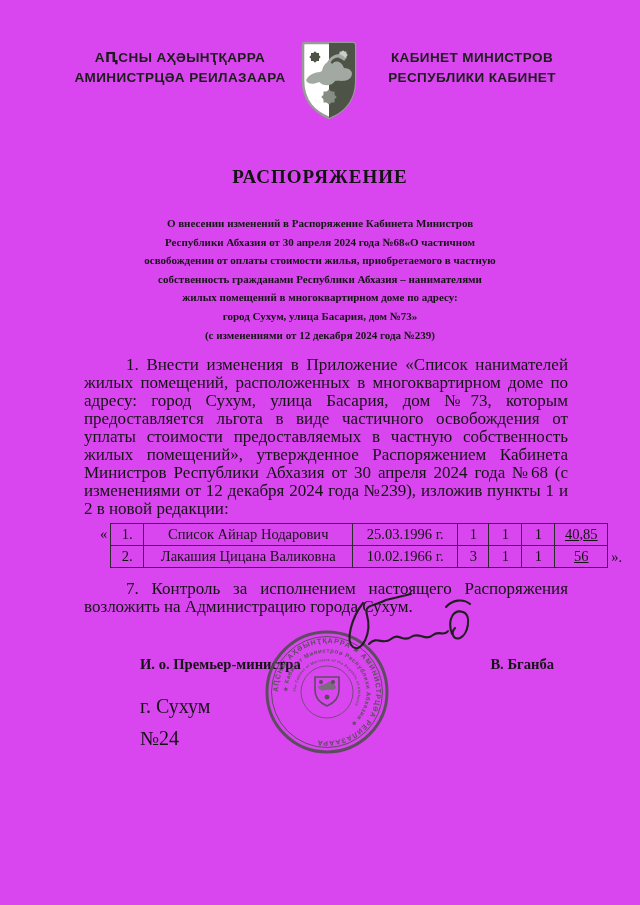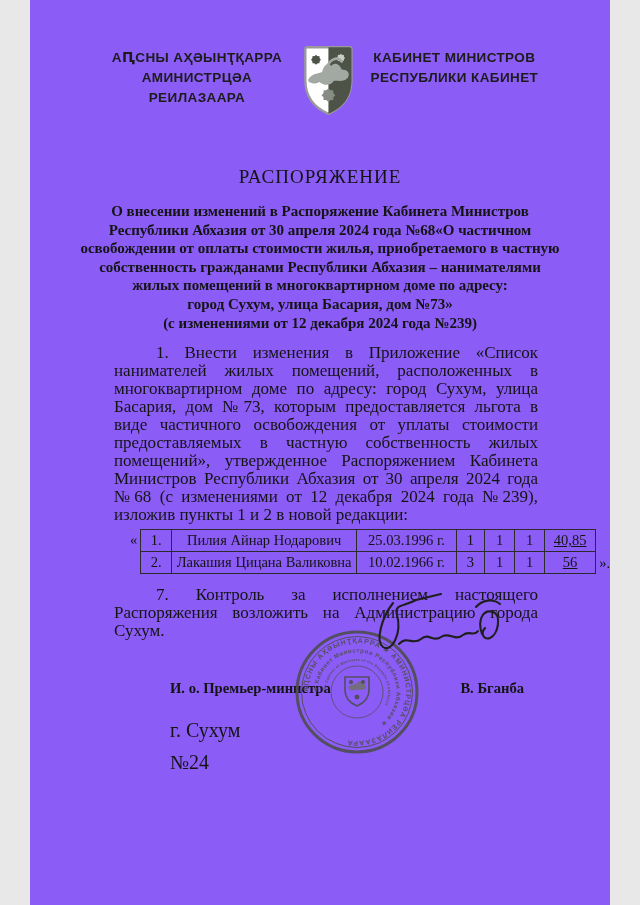--- a/index.html
+++ b/index.html
@@ -1,34 +1,34 @@
 <!DOCTYPE html>
 <html><head>
 <meta charset="utf-8">
 <style>
   html,body{margin:0;padding:0;background:#e8e8e8;}
   .page{
-    position:relative;width:580px;height:905px;margin:0 auto;
-    background:#8b5cf6;overflow:hidden;color:#141414;
+    position:relative;width:640px;height:905px;margin:0 auto;
+    background:#d946ef;overflow:hidden;color:#141414;
     font-family:"Liberation Serif","DejaVu Serif",serif;
   }
   
   .hdr{display:flex;justify-content:space-between;align-items:flex-start;
        padding:44px 58px 0 64px;}
   .hdr-block{font-family:"Liberation Sans","DejaVu Sans",sans-serif;
        font-weight:bold;font-size:13.5px;line-height:20px;text-align:center;
        letter-spacing:.4px;color:#1c1c1c;padding-top:4px;}
   .hdr-left{width:232px;}
   .hdr-right{width:220px;}
   .crest{width:64px;height:82px;margin-top:-4px;}
   
-  .title{margin-top:44px;text-align:center;font-weight:normal;font-size:19px;
+  .title{margin-top:44px;text-align:center;font-weight:bold;font-size:19px;
          letter-spacing:1px;}
-  .subtitle{margin-top:14px;text-align:center;font-weight:bold;
-         font-size:15px;line-height:18.6px;white-space:pre-line;}
+  .subtitle{margin-top:26px;text-align:center;font-weight:bold;
+         font-size:11px;line-height:18.6px;white-space:pre-line;}
   
   .body-text{margin:12px 72px 0 84px;font-size:17px;line-height:18px;
          text-align:justify;text-indent:42px;}
   
   .tbl-wrap{display:flex;align-items:stretch;margin:5px 0 0 100px;
          font-size:14.5px;}
   .q-open{align-self:flex-start;margin-right:3px;line-height:22px;}
   .q-close{align-self:flex-end;margin-left:3px;line-height:22px;}
   table.lst{border-collapse:collapse;}
   table.lst td{border:1.4px solid #2b2b2b;height:21px;padding:0 4px;
@@ -103,21 +103,21 @@
 (с изменениями от 12 декабря 2024 года №239)</div>
 
   <div class="body-text">1. Внести изменения в Приложение «Список нанимателей жилых помещений, расположенных в многоквартирном доме по адресу: город Сухум, улица Басария, дом №73, которым предоставляется льгота в виде частичного освобождения от уплаты стоимости предоставляемых в частную собственность жилых помещений», утвержденное Распоряжением Кабинета Министров Республики Абхазия от 30 апреля 2024 года №68 (с изменениями от 12 декабря 2024 года №239), изложив пункты 1 и 2 в новой редакции:</div>
 
   <div class="tbl-wrap">
     <span class="q-open">«</span>
     <table class="lst">
       <tbody>
           <tr>
         <td class="c-num">1.</td>
-        <td class="c-name">Пилия Айнар Нодарович</td>
+        <td class="c-name">Список Айнар Нодарович</td>
         <td class="c-date">25.03.1996 г.</td>
         <td class="c-n1">1</td>
         <td class="c-n2">1</td>
         <td class="c-n3">1</td>
         <td class="c-val">40,85</td>
       </tr>
       <tr>
         <td class="c-num">2.</td>
         <td class="c-name">Лакашия Цицана Валиковна</td>
         <td class="c-date">10.02.1966 г.</td>

